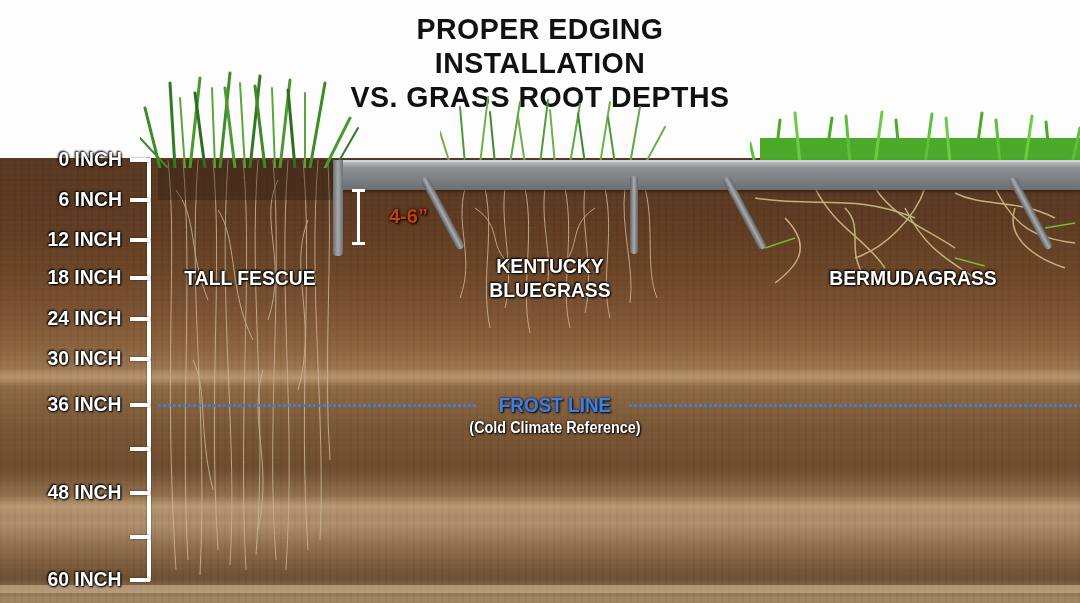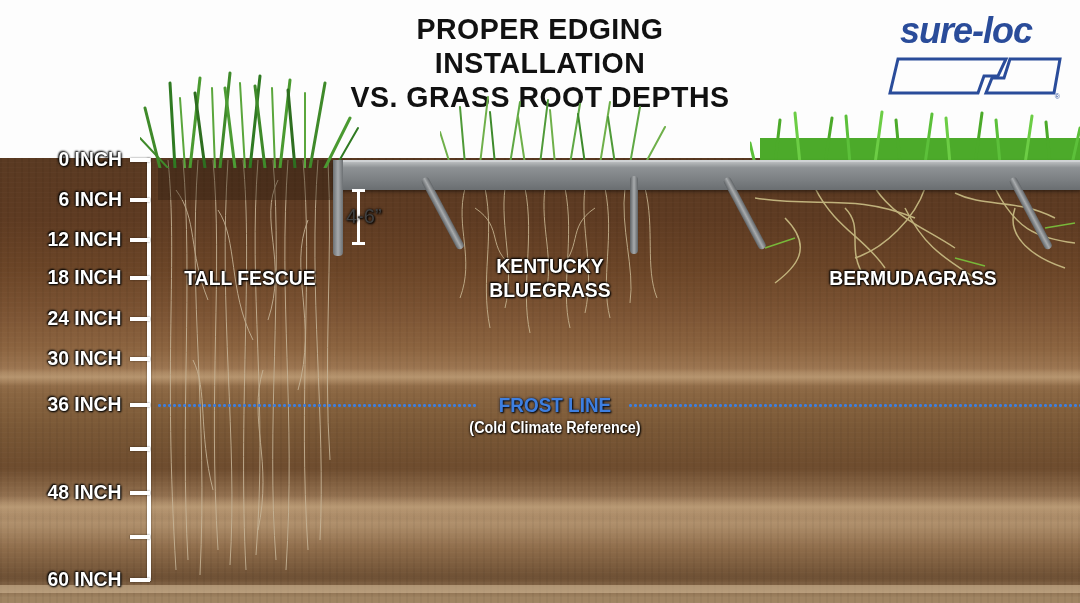--- a/index.html
+++ b/index.html
@@ -46,21 +46,21 @@
   .scale-line { position:absolute; left:147px; top:158px; width:4px; height:423px; background:#fff; box-shadow:0 0 2px rgba(0,0,0,.6); }
   .tick { position:absolute; left:130px; width:20px; height:4px; background:#fff; box-shadow:0 0 2px rgba(0,0,0,.6); }
   .depth-label { position:absolute; right:958px; font-size:21px; font-weight:900; color:#fff; white-space:nowrap; text-shadow:0 0 3px #000, 1px 1px 2px #000, -1px -1px 2px #000; transform:scaleX(0.92); transform-origin:right center; }
 
   
   .grass-label { position:absolute; font-size:21px; font-weight:900; color:#fff; text-align:center; line-height:24px; text-shadow:0 0 3px #000, 1px 1px 2px #000, -1px -1px 2px #000; transform:scaleX(0.92); }
   .install-bracket { position:absolute; left:352px; top:189px; width:12px; height:56px; }
   .install-bracket .v { position:absolute; left:5px; top:0; width:3px; height:56px; background:#fff; }
   .install-bracket .h1, .install-bracket .h2 { position:absolute; left:0; width:13px; height:3px; background:#fff; }
   .install-bracket .h1 { top:0; } .install-bracket .h2 { bottom:0; }
-  .install-label { position:absolute; left:346px; top:205px; font-size:20px; font-weight:400; color:#404040; text-shadow:0 0 3px #000,1px 1px 2px #000; }
+  .install-label { position:absolute; left:389px; top:205px; font-size:20px; font-weight:700; color:#c2410c; text-shadow:0 0 3px #000,1px 1px 2px #000; }
 
   
   .frost-dots { position:absolute; top:404px; height:3px; background-image:radial-gradient(circle,#3d7fe0 1.3px,transparent 1.6px); background-size:5px 3px; }
   .frost-label { position:absolute; left:470px; top:393px; width:170px; text-align:center; font-size:21px; font-weight:900; color:#3e7fe0; text-shadow:0 0 3px #0a1a3a,1px 1px 2px #000; transform:scaleX(0.9); }
   .frost-sub { position:absolute; left:420px; top:419px; width:270px; text-align:center; font-size:16px; font-weight:700; color:#fff; text-shadow:0 0 3px #000,1px 1px 2px #000; transform:scaleX(0.9); }
 </style>
 </head>
 <body>
 
 <div class="stage">
@@ -69,28 +69,20 @@
   <div class="grain"></div>
   <div class="band" style="top:368px;height:18px;background:linear-gradient(180deg,rgba(200,170,130,.0),rgba(205,175,135,.55),rgba(200,170,130,0));"></div>
   <div class="band" style="top:496px;height:22px;background:linear-gradient(180deg,rgba(200,170,130,0),rgba(210,180,140,.5),rgba(200,170,130,0));"></div>
   <div class="band" style="top:585px;height:8px;background:rgba(215,190,155,.55);"></div>
 
   <div class="title">
     <div>PROPER EDGING INSTALLATION</div>
     <div>VS. GRASS ROOT DEPTHS</div>
   </div>
 
-  <div class="logo">
-    <div class="logo-text">sure-loc</div>
-    <svg class="logo-mark" viewBox="0 0 178 40">
-      <polygon points="12,3 120,3 112,20 98,20 92,37 4,37" fill="none" stroke="#2a4c9a" stroke-width="3"></polygon>
-      <polygon points="124,3 174,3 168,37 100,37 106,22 118,22" fill="none" stroke="#2a4c9a" stroke-width="3"></polygon>
-    </svg>
-    <span class="reg">®</span>
-  </div>
 
   <svg class="roots" style="left:158px;top:160px;" width="180" height="420">
     <g stroke="#c8b79a" stroke-width="1" fill="none" opacity=".85">
       <path d="M10 0 C 20 100, 5 200, 18 410"></path>
         <path d="M25 0 C 35 120, 22 260, 30 400"></path>
       <path d="M40 0 C 30 140, 50 250, 42 415"></path>
         <path d="M55 0 C 65 110, 50 230, 60 390"></path>
       <path d="M70 0 C 60 150, 80 280, 72 405"></path>
         <path d="M85 0 C 95 100, 80 260, 88 410"></path>
       <path d="M100 0 C 90 130, 110 240, 98 395"></path>

